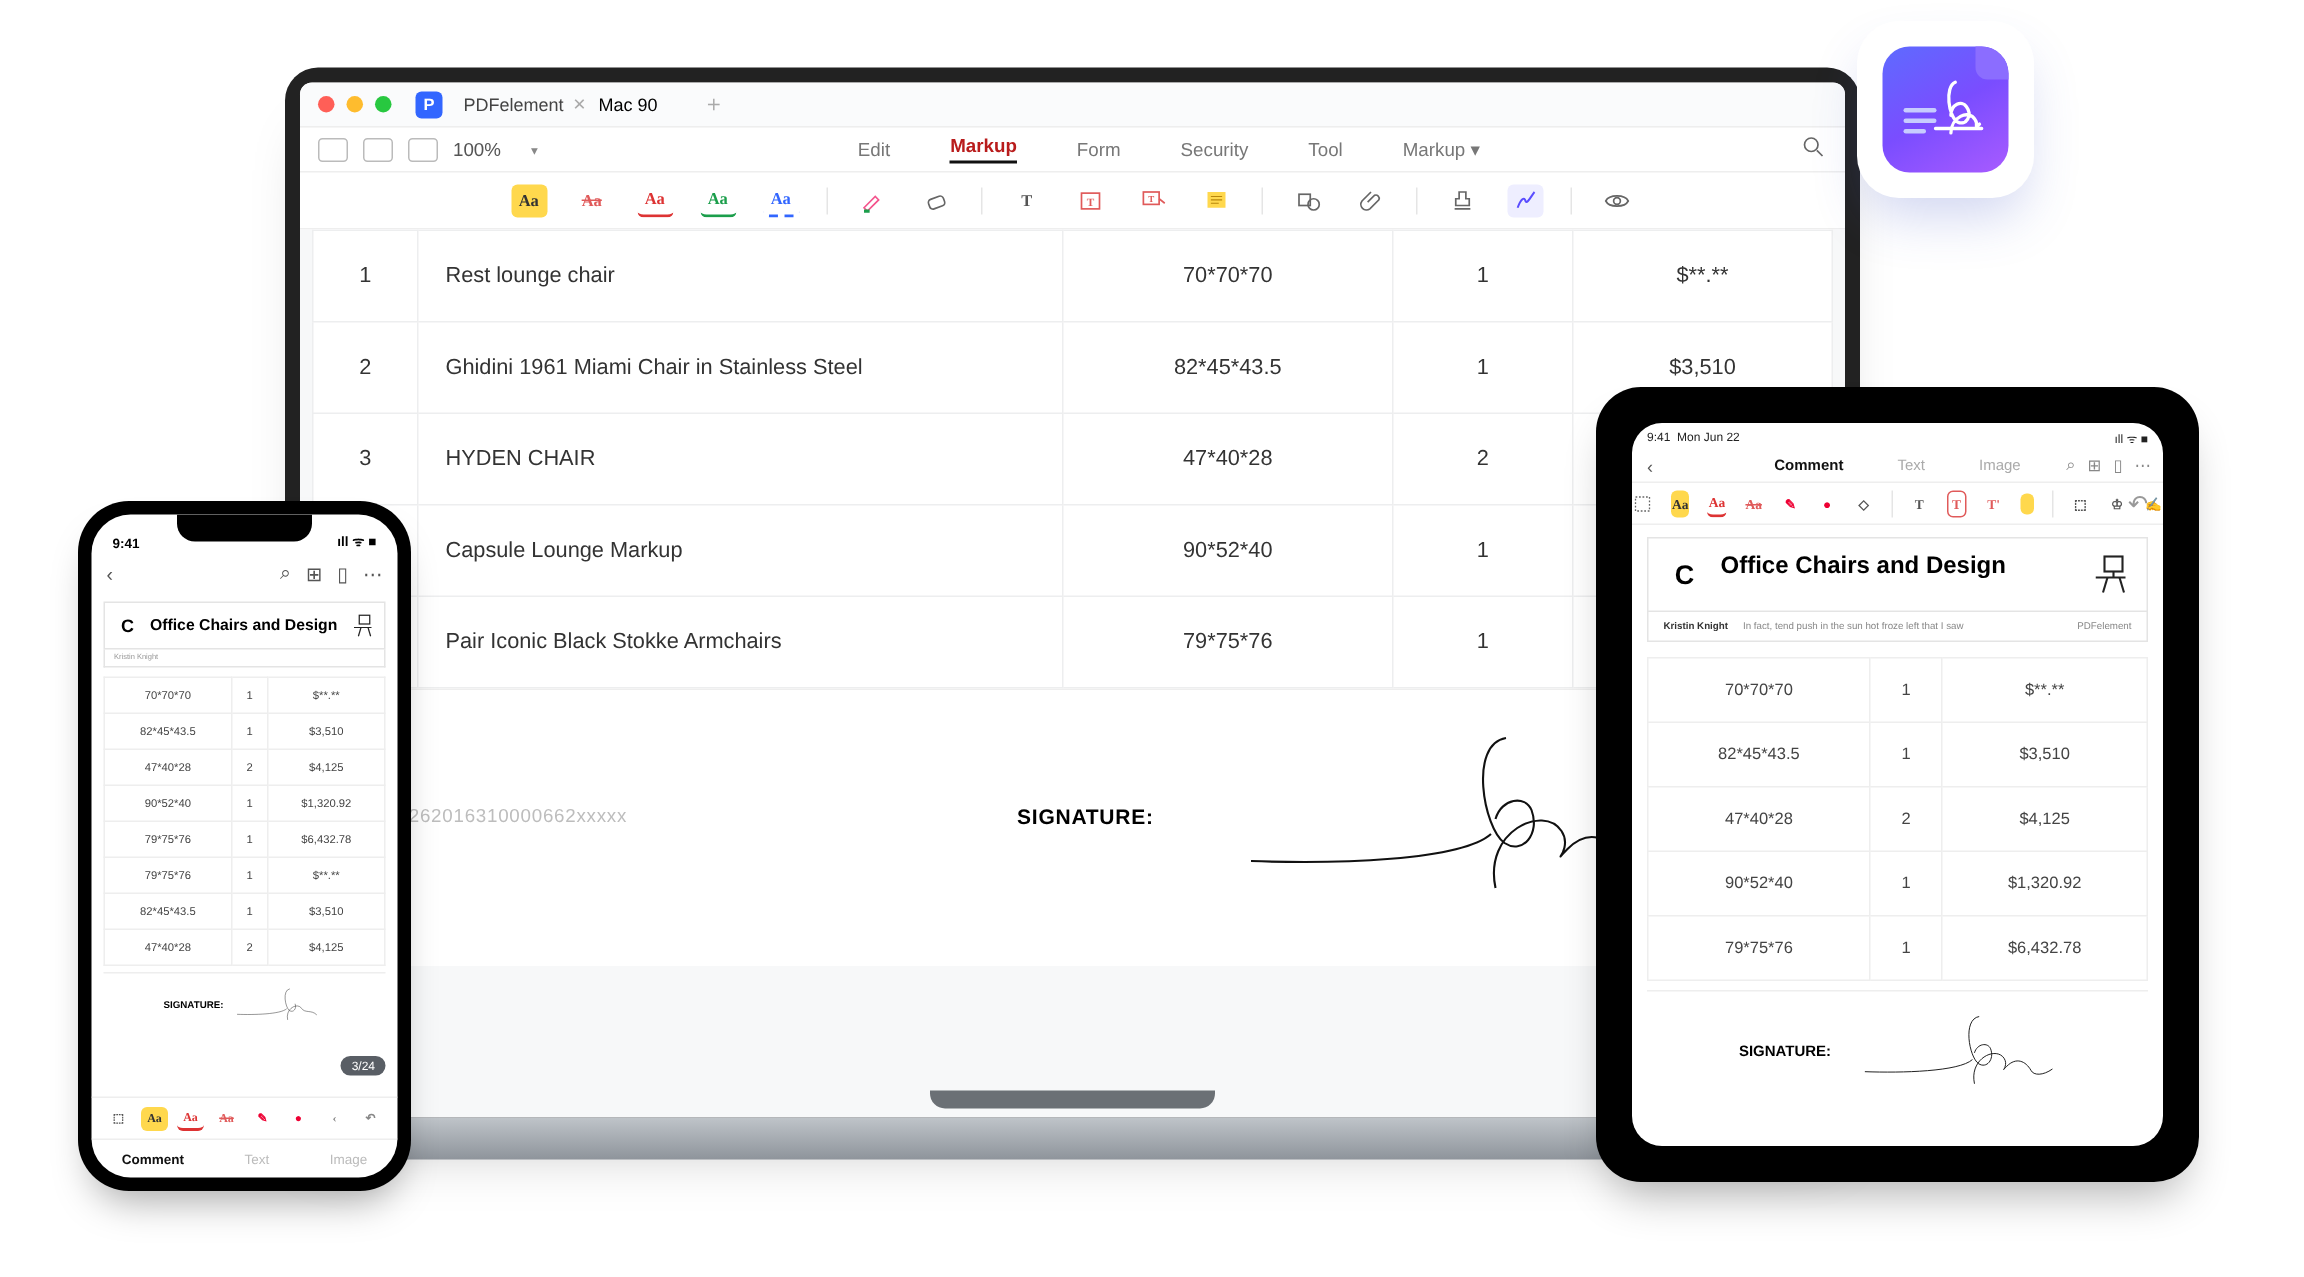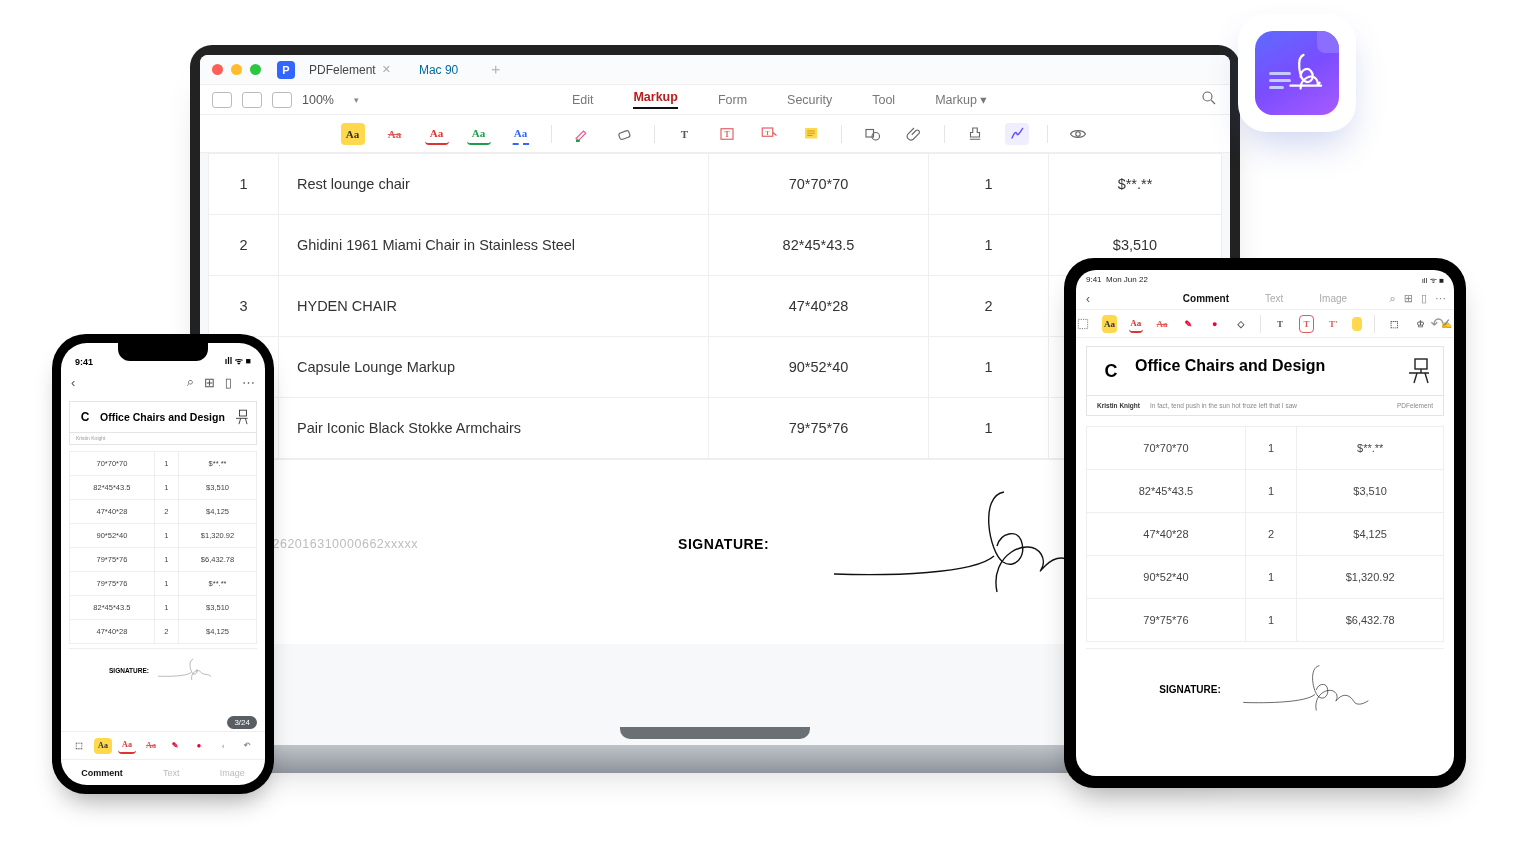--- a/index.html
+++ b/index.html
@@ -36,21 +36,21 @@
   background: #fafbfc; border-bottom: 1px solid #eee;
 }
 .dot { width: 11px; height: 11px; border-radius: 50%; }
 .red{background:#ff5f57}.yellow{background:#febc2e}.green{background:#28c840}
 .app-icon {
   width: 18px; height: 18px; border-radius: 4px; background: #3266ff;
   display: flex; align-items: center; justify-content: center; color: #fff; font-size: 11px; font-weight: 700; margin-left: 8px;
 }
 .tab-name { font-size: 12px; color: #444; margin-left: 6px; display: flex; align-items: center; gap: 6px; }
 .tab-name .close { color: #aaa; font-size: 11px; }
-.tab-2 { color: #0369a1; margin-left: 20px; font-size: 12px; }
+.tab-2 { color: #000000; font-size: 12px; }
 .tab-plus { color: #aaa; margin-left: 22px; font-size: 15px; }
 
 
 .menu-bar {
   height: 30px; display: flex; align-items: center; gap: 24px; padding: 0 12px;
   border-bottom: 1px solid #eee; font-size: 12.5px; color: #444;
 }
 .menu-left { display: flex; align-items: center; gap: 10px; }
 .view-ic { width: 20px; height: 16px; border: 1px solid #bbb; border-radius: 3px; position: relative; }
 .view-ic.v2::after { content:""; position:absolute; inset:3px; display:grid; grid-template-columns:1fr 1fr; grid-template-rows:1fr 1fr; gap:1px; }
@@ -88,21 +88,21 @@
 .col-price { text-align:center; }
 
 .doc-footer { background:#fff; padding: 24px 20px 40px; display:flex; align-items:center; gap: 60px; border-top: 1px solid #eee; }
 .ref { color:#bdbdbd; font-size:12.5px; letter-spacing: .5px; }
 .sig-lbl { font-weight:800; font-size: 14px; letter-spacing:.5px; margin-left: 200px; }
 svg.signature { width: 290px; height: 120px; stroke:#111; stroke-width:1.4; fill:none; }
 
 
 .tablet {
   position: absolute; right: 70px; top: 258px; width: 402px; height: 530px;
-  background: #000; border-radius: 30px; padding: 12px; box-shadow: 0 18px 30px -10px rgba(0,0,0,.3);
+  background: #000; border-radius: 30px; padding: 24px; box-shadow: 0 18px 30px -10px rgba(0,0,0,.3);
 }
 .tablet-screen { width:100%; height:100%; background:#fff; border-radius: 20px; overflow:hidden; display:flex; flex-direction:column; }
 .tab-status { height:18px; font-size:8px; color:#222; display:flex; justify-content:space-between; align-items:center; padding: 0 10px; }
 .tab-nav { height:22px; display:flex; align-items:center; justify-content:center; font-size:10px; gap: 36px; border-bottom:1px solid #eee; position:relative; padding: 0 8px;}
 .tab-nav .back { position:absolute; left:10px; color:#555; font-size:12px; }
 .tab-nav .rt { position:absolute; right:8px; display:flex; gap:8px; color:#888; font-size:11px; }
 .tab-nav .tmi { color:#aaa; }
 .tab-nav .tmi.ac { color:#111; font-weight:600; }
 .tab-tools { height: 28px; display:flex; align-items:center; justify-content:center; gap:12px; border-bottom:1px solid #eee; }
 .tab-tools .tool { width:20px; height:18px; font-size:9px; }
@@ -135,21 +135,21 @@
 .ph-head{border:1px solid #e4e4e4;padding:6px;display:flex;align-items:center;gap:6px;}
 .ph-head .logo-c{width:18px;height:18px;font-size:12px;}
 .ph-head .ttl{font-weight:800;font-size:10.5px;flex:1;}
 .ph-head svg{width:14px;}
 .ph-sub{border:1px solid #e4e4e4;border-top:none;height:12px;padding:2px 6px;font-size:5px;color:#999;display:flex;}
 .ph-table{width:100%;border-collapse:collapse;margin-top:6px;}
 .ph-table td{border:1px solid #eee;padding:7px 4px;text-align:center;font-size:7.5px;color:#444;}
 .ph-sig{display:flex;align-items:center;justify-content:center;gap:8px;border-top:1px solid #eee;margin-top:4px;padding-top:6px;}
 .ph-sig .lbl{font-size:6.5px;font-weight:800;}
 .ph-sig svg.signature{width:60px;height:30px;}
-.ph-pg{position:absolute;bottom:56px;right:8px;background:#595e65;color:#fff;font-size:8px;border-radius:8px;padding:2px 7px;}
+.ph-pg{position:absolute;bottom:68px;right:8px;background:#595e65;color:#fff;font-size:8px;border-radius:8px;padding:2px 7px;}
 .ph-tools{height:28px;display:flex;align-items:center;justify-content:space-around;border-top:1px solid #eee;padding:0 6px;}
 .ph-tools .tool{width:18px;height:16px;font-size:8px;}
 .ph-tabs{height:26px;display:flex;align-items:center;justify-content:space-around;font-size:9px;border-top:1px solid #eee;}
 .ph-tabs .ti{color:#bbb;}
 .ph-tabs .ti.ac{color:#111;font-weight:600;}
 
 
 .float-icon{
   position:absolute; right:180px; top:14px; width:118px; height:118px;
   border-radius:28px; background:#fff; box-shadow: 0 18px 34px -6px rgba(70,90,200,.25);

